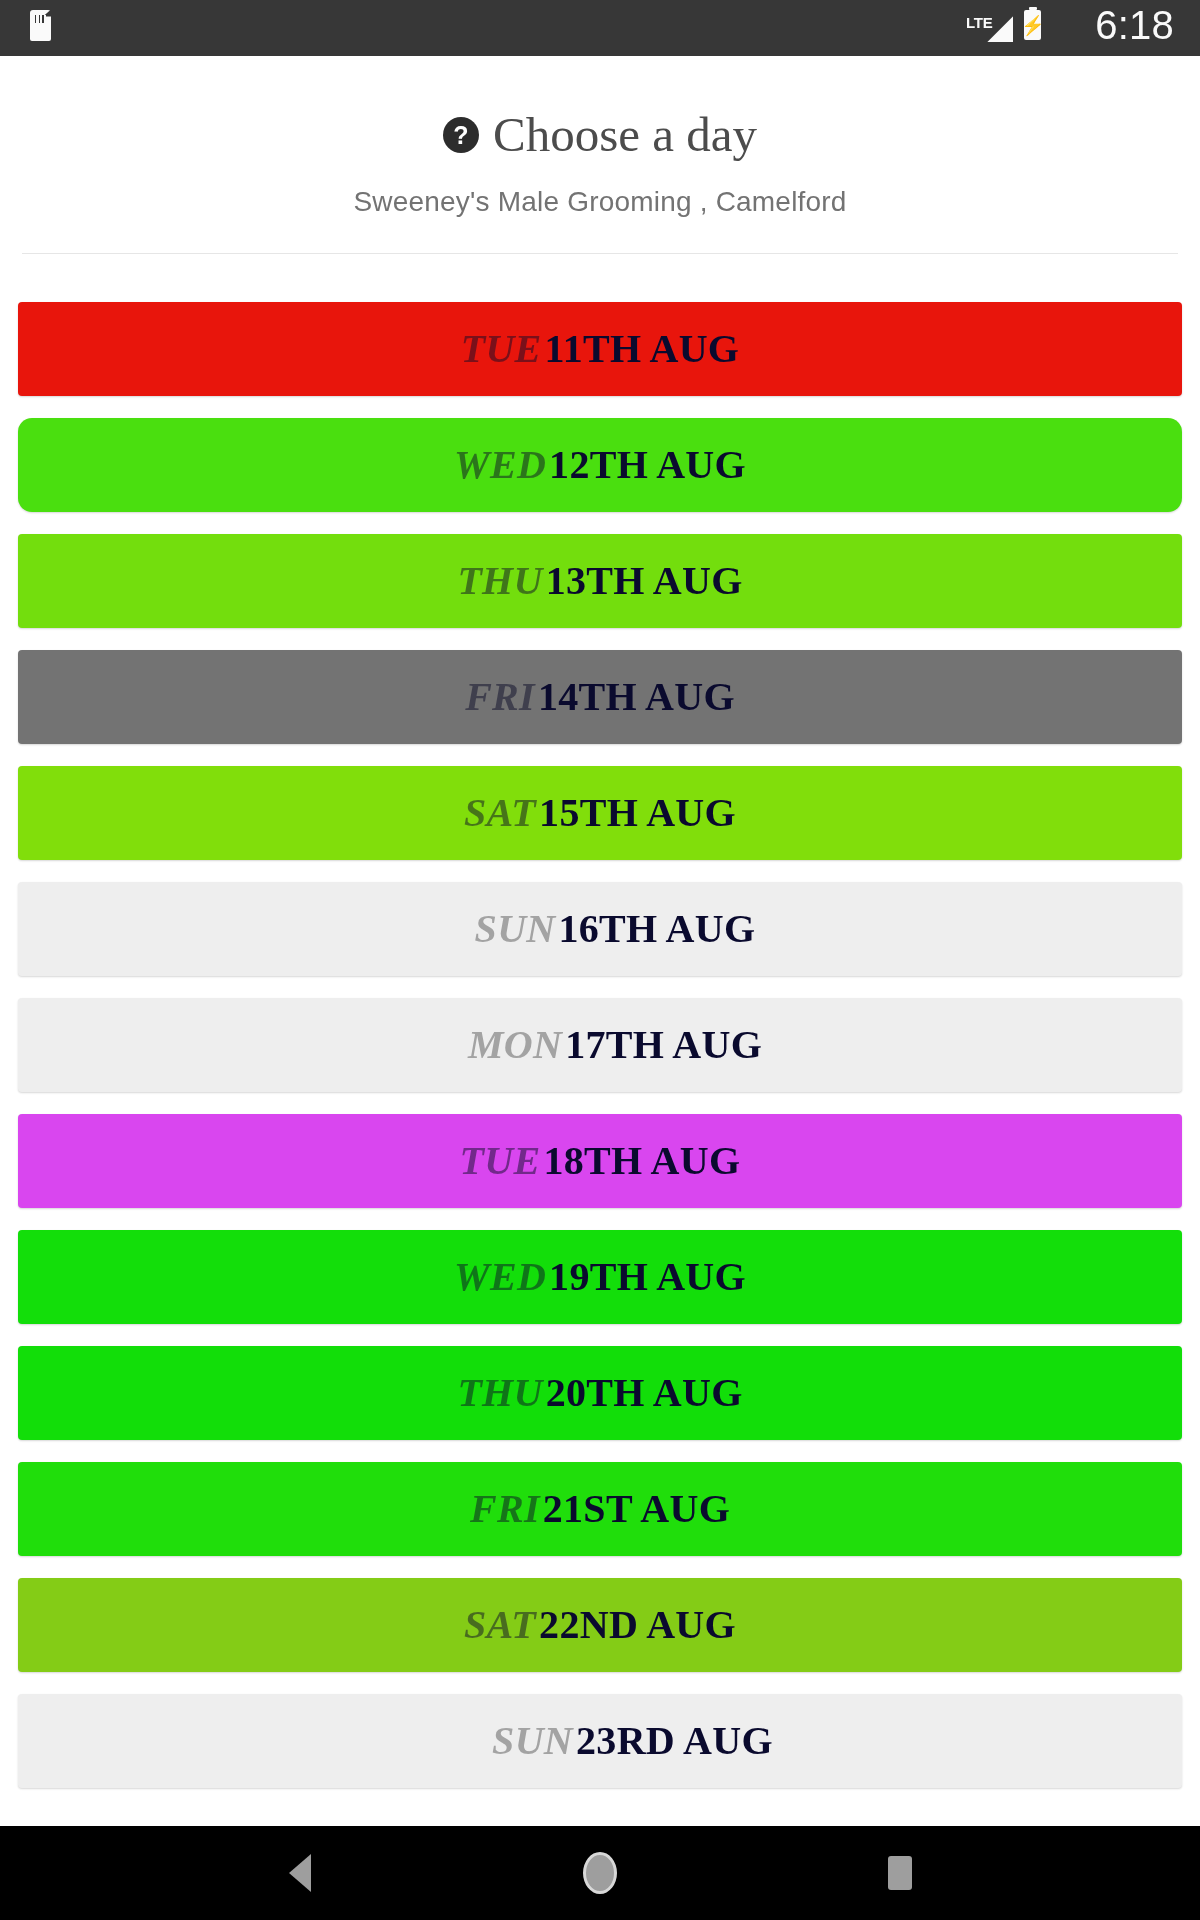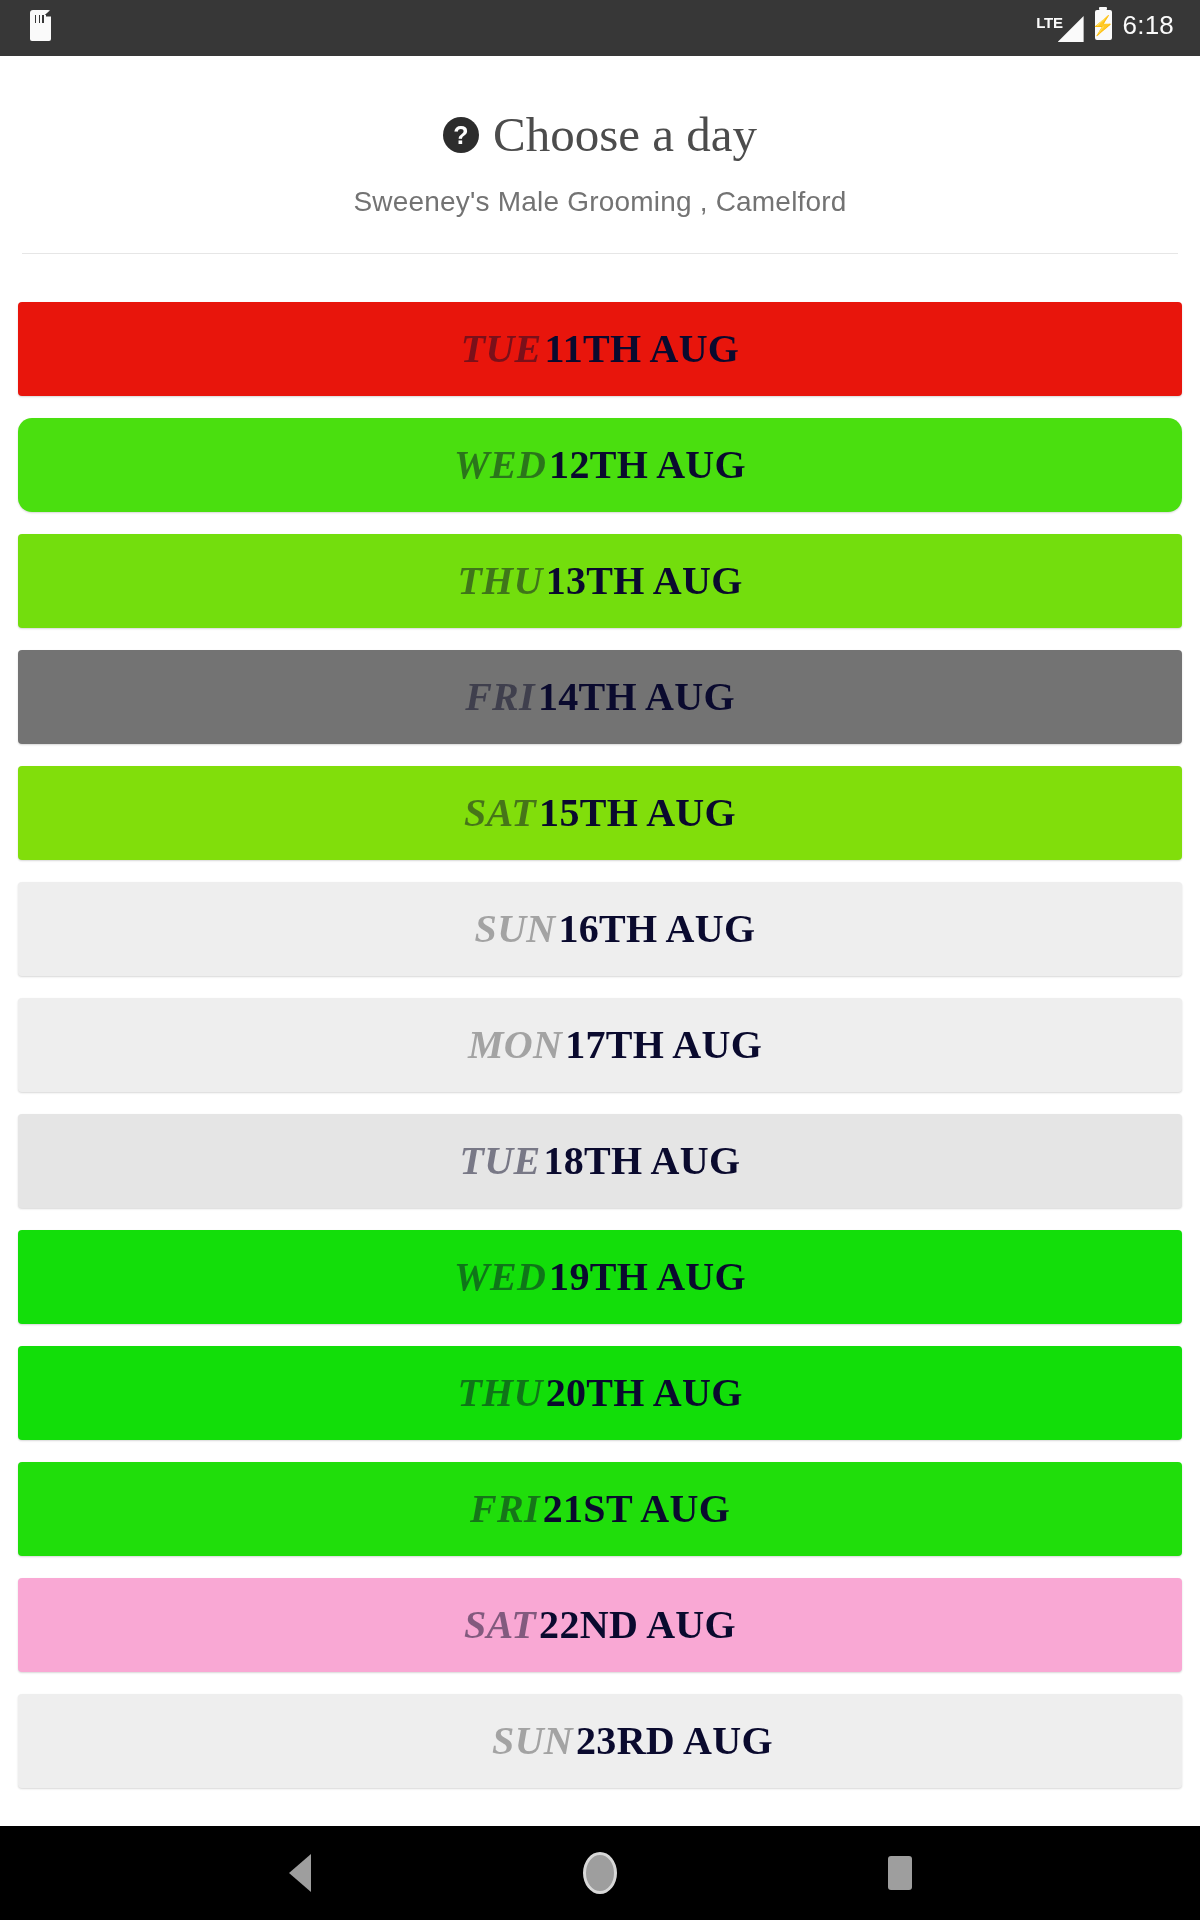--- a/index.html
+++ b/index.html
@@ -95,23 +95,24 @@
     position: absolute;
     top: 50%; left: 50%;
     transform: translate(-50%,-50%);
     color: #373737;
     font-size: 19px;
     line-height: 1;
     font-weight: 700;
   }
   .clock {
     color: #fafafa;
-    font-size: 26px;
+    font-size: 40px;
     line-height: 1;
     letter-spacing: 0.2px;
+    margin-left: 43px;
   }
 
   
   .content {
     flex: 1 1 auto;
     background: #ffffff;
     overflow: hidden;
     padding-top: 52px;
   }
 
@@ -272,33 +273,33 @@
         </div>
         <div class="day-row" style="background: rgb(129, 222, 11);">
           <span class="day-label"><span class="day-abbr">SAT</span><span class="day-date">15TH AUG</span></span>
         </div>
         <div class="day-row disabled" style="background: rgb(238, 238, 238);">
           <span class="day-label"><span class="day-abbr">SUN</span><span class="day-date">16TH AUG</span></span>
         </div>
         <div class="day-row disabled" style="background: rgb(238, 238, 238);">
           <span class="day-label"><span class="day-abbr">MON</span><span class="day-date">17TH AUG</span></span>
         </div>
-        <div class="day-row" style="background: #e5e5e5;">
+        <div class="day-row" style="background: #d946ef;">
           <span class="day-label"><span class="day-abbr">TUE</span><span class="day-date">18TH AUG</span></span>
         </div>
         <div class="day-row" style="background: rgb(19, 222, 10);">
           <span class="day-label"><span class="day-abbr">WED</span><span class="day-date">19TH AUG</span></span>
         </div>
         <div class="day-row" style="background: rgb(18, 222, 9);">
           <span class="day-label"><span class="day-abbr">THU</span><span class="day-date">20TH AUG</span></span>
         </div>
         <div class="day-row" style="background: rgb(32, 222, 11);">
           <span class="day-label"><span class="day-abbr">FRI</span><span class="day-date">21ST AUG</span></span>
         </div>
-        <div class="day-row" style="background: #f9a8d4;">
+        <div class="day-row" style="background: #84cc16;">
           <span class="day-label"><span class="day-abbr">SAT</span><span class="day-date">22ND AUG</span></span>
         </div>
         <div class="day-row disabled" style="background: rgb(238, 238, 238); padding-left: 35px;">
           <span class="day-label"><span class="day-abbr">SUN</span><span class="day-date">23RD AUG</span></span>
         </div>
       </div>
   </div>
 
   <div class="nav-bar">
     <div class="nav-btn">

